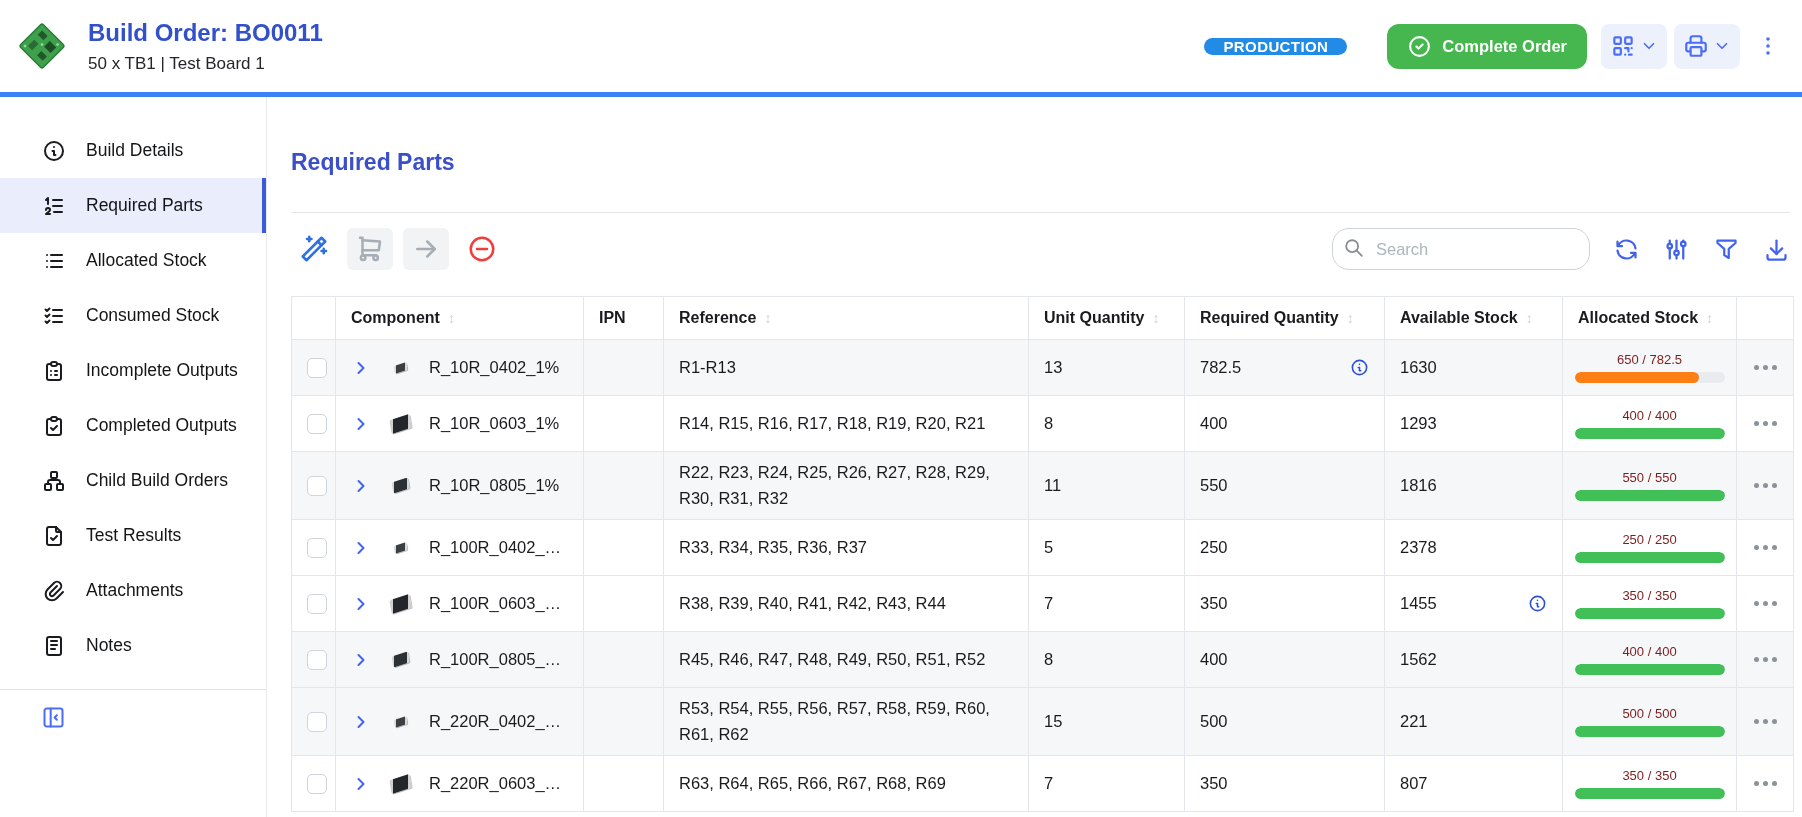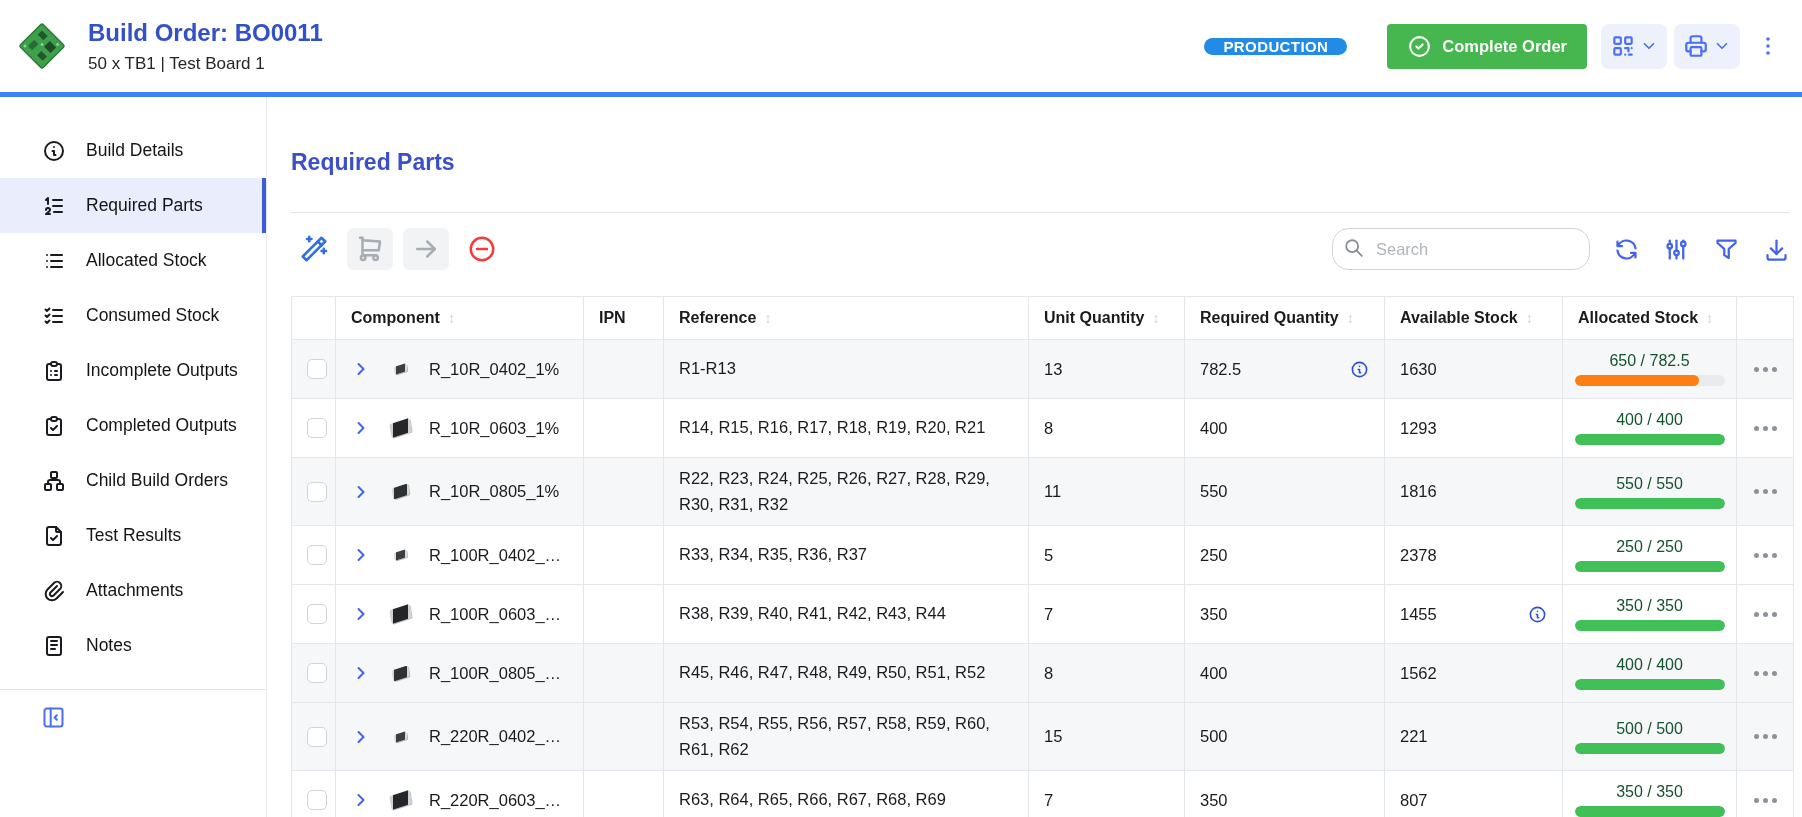--- a/index.html
+++ b/index.html
@@ -10,21 +10,21 @@
   .app-header { height:97px; display:flex; align-items:center;
     justify-content:space-between; padding:0 22px 0 16px; border-bottom:5px solid #3b82f6; }
   .hdr-left { display:flex; align-items:center; gap:20px; }
   .hdr-titles .title { font-size:24px; font-weight:bold; color:#3350cb; }
   .hdr-titles .subtitle { font-size:17px; color:#25262b; margin-top:7px; }
   .hdr-right { display:flex; align-items:center; gap:14px; }
   .status-badge { background:#228be6; color:#fff; font-size:15px; font-weight:bold;
     letter-spacing:.4px; padding:0 19px; border-radius:999px; }
   .complete-btn { display:flex; align-items:center; gap:10px; background:#46b74e;
     color:#fff; border:none; font-size:16.5px; font-weight:600; height:45px;
-    padding:0 20px; border-radius:4px; cursor:pointer; margin-left:26px;
+    padding:0 20px; border-radius:12px; cursor:pointer; margin-left:26px;
     font-family:"Liberation Sans", sans-serif; }
   .icon-btn-group { display:flex; gap:7px; }
   .lt-icon-btn { display:flex; align-items:center; gap:4px; background:#edf1fc;
     border:none; border-radius:8px; height:45px; padding:0 9px; color:#4c6ef5; cursor:pointer; }
   .menu-dots { color:#4c6ef5; background:none; border:none; cursor:pointer;
     display:flex; align-items:center; margin-left:2px; }
   svg.ic { display:block; }
 
   
   .body-row { display:flex; height:720px; }
@@ -80,21 +80,21 @@
   .chip { border-radius:2px; transform:rotate(-18deg) skewX(-8deg);
     background:linear-gradient(100deg,#d9d9d9 0 16%, #3a3f44 16% 84%, #d9d9d9 84%);
     box-shadow:1px 1px 0 rgba(0,0,0,.25); }
   .chip.p0402 { width:13px; height:8px; }
   .chip.p0603 { width:21px; height:14px; background:linear-gradient(100deg,#cfcfcf 0 15%, #23272b 15% 85%, #cfcfcf 85%); }
   .chip.p0805 { width:17px; height:11px; background:linear-gradient(100deg,#d6d6d6 0 15%, #2c3136 15% 85%, #d6d6d6 85%); }
   .comp-name { white-space:nowrap; overflow:hidden; text-overflow:ellipsis; }
   .qty-cell { display:flex; align-items:center; justify-content:space-between; }
   .info-ic { color:#2b4fd6; display:flex; flex-shrink:0; }
   .alloc-cell { display:flex; flex-direction:column; align-items:center; gap:5px; padding:4px 0; }
-  .alloc-label { font-size:16px; color:#14532d;text-align:center; }
+  .alloc-label { font-size:13px; color:#7f1d1d;text-align:center; }
   .pbar { width:150px; height:11px; background:#e9ecef; border-radius:6px; overflow:hidden; }
   .pbar .fill { height:100%; border-radius:6px; }
   .row-menu { background:none; border:none; cursor:pointer; display:flex; gap:4px;
     align-items:center; justify-content:center; width:100%; }
   .row-menu i { width:5px; height:5px; border-radius:50%; background:#8b9299; }
   .ref-text { line-height:1.55; }
 </style>
 </head>
 <body>
 

